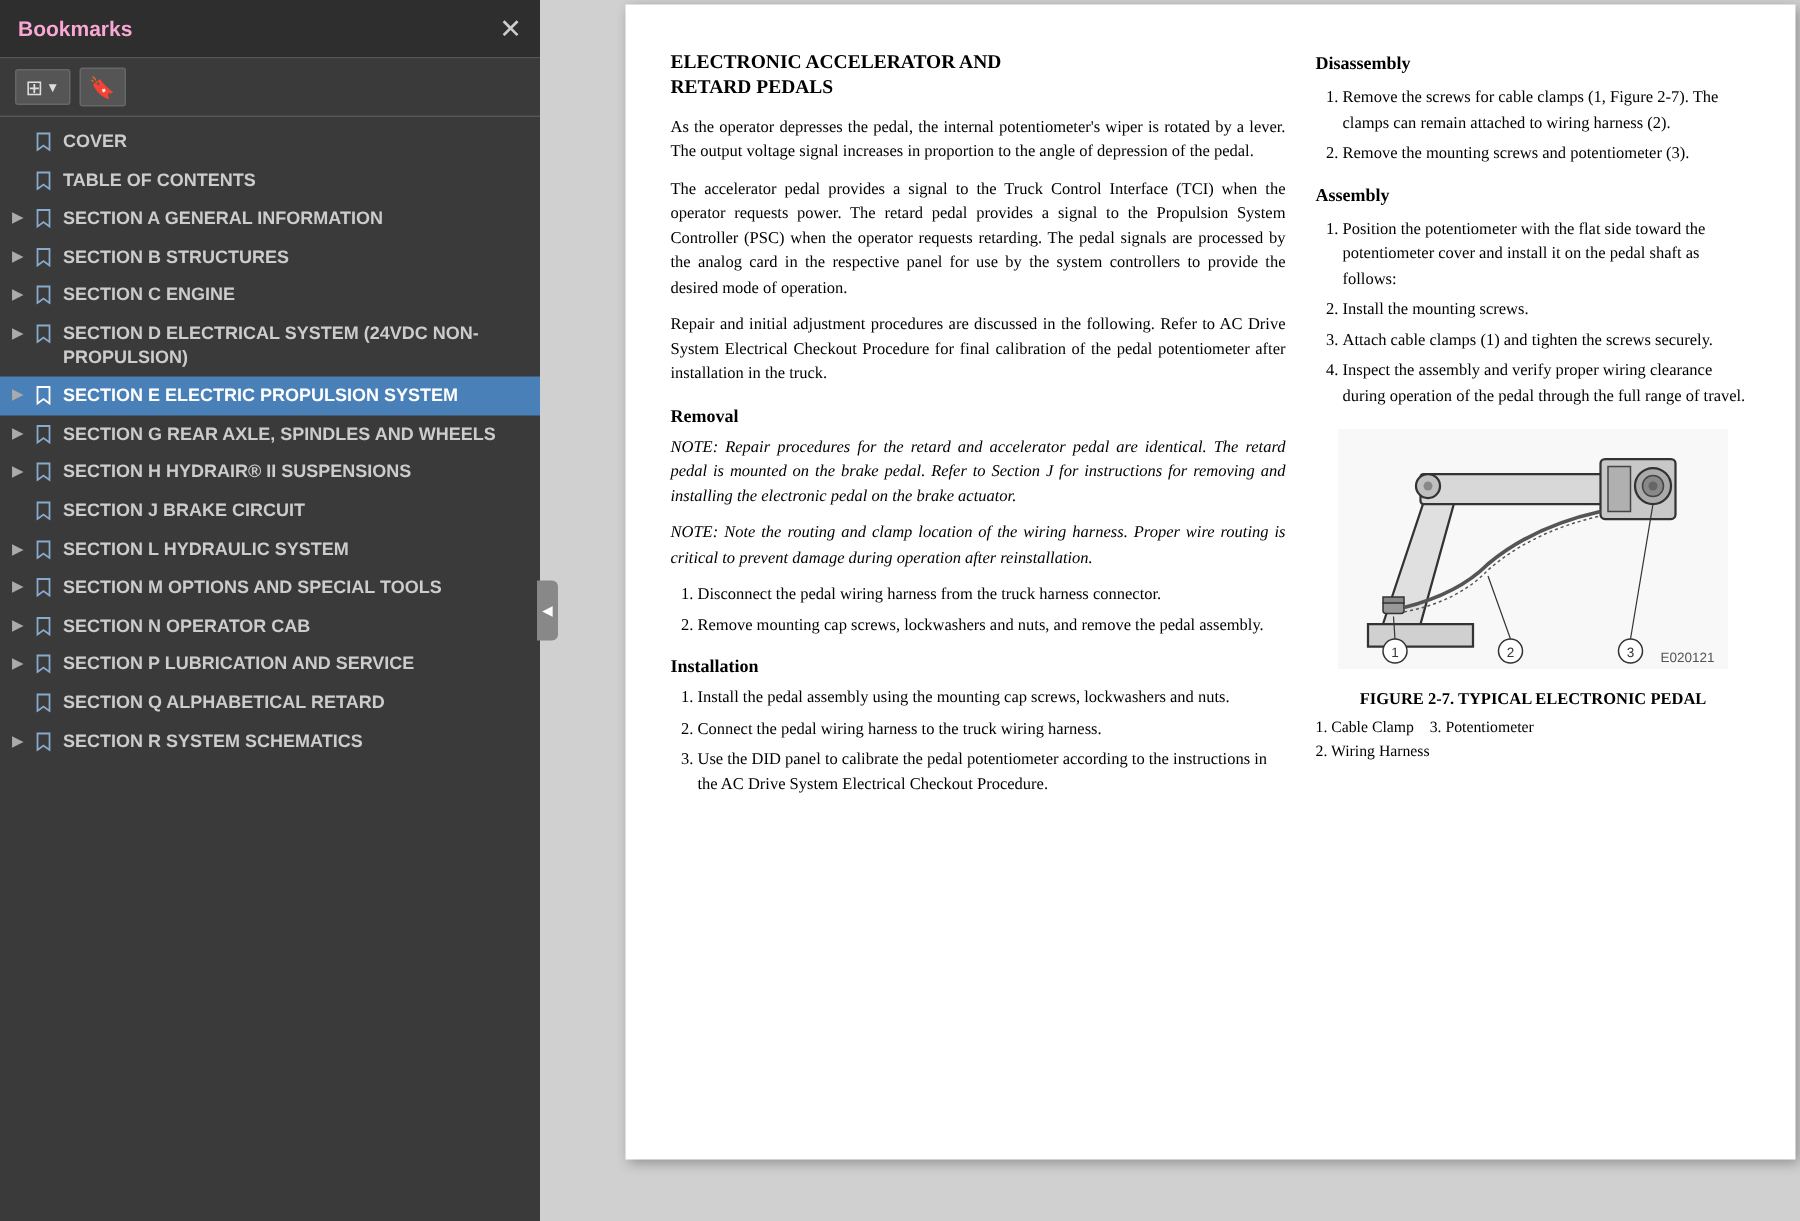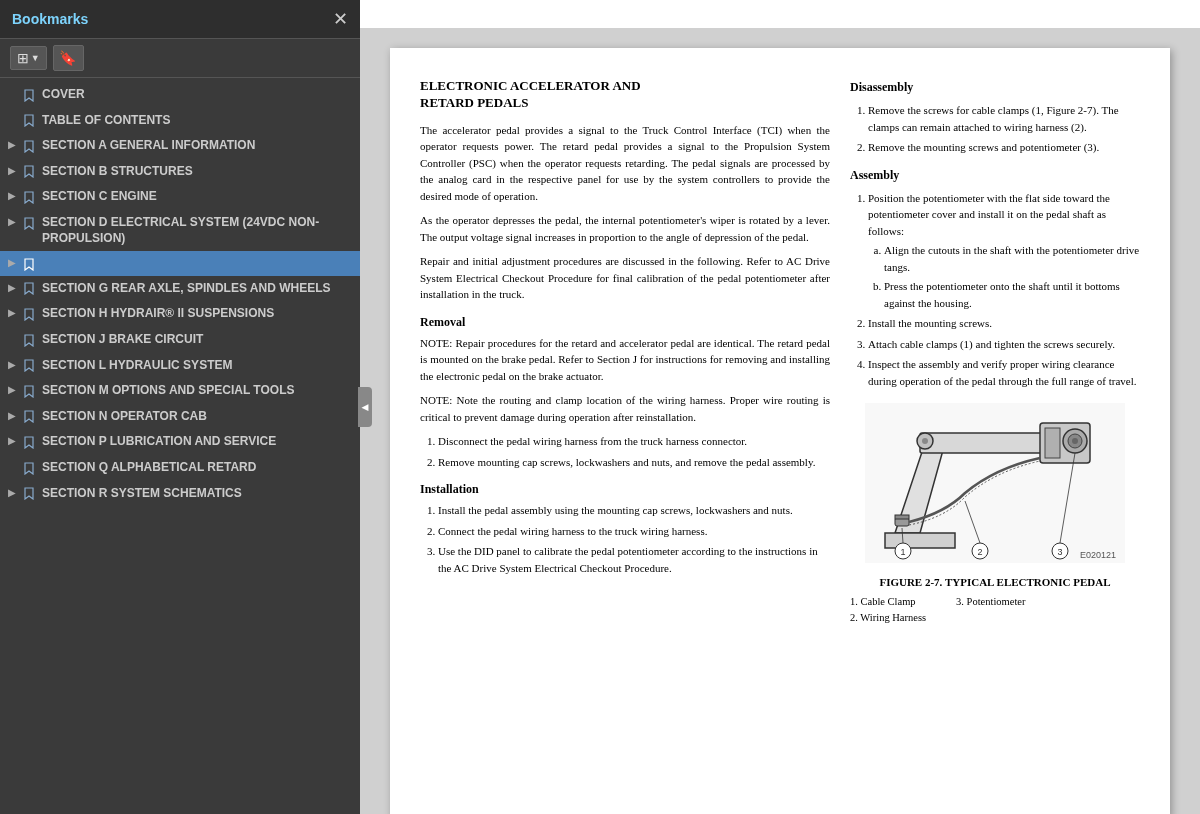--- a/index.html
+++ b/index.html
@@ -27,21 +27,21 @@
     #sidebar-header {
       display: flex;
       align-items: center;
       justify-content: space-between;
       padding: 8px 12px;
       background: #2e2e2e;
       border-bottom: 1px solid #555;
     }
 
     #sidebar-title {
-      color: #7dd3fc;
+      color: #f9a8d4;
       font-size: 14px;
       font-weight: bold;
     }
 
     #sidebar-close {
       color: #aaa;
       font-size: 18px;
       cursor: pointer;
       background: none;
       border: none;
@@ -139,25 +139,24 @@
       z-index: 10;
       color: #fff;
       font-size: 10px;
     }
 
     
     #main-content {
       flex: 1;
       background: #d0d0d0;
       display: flex;
-      justify-content: center;
+      justify-content: flex-end;
       align-items: flex-start;
-      padding: 20px;
+      padding: 3px;
       overflow-y: auto;
-      margin-top: 28px;
     }
 
     #page-container {
       background: #fff;
       width: 780px;
       min-height: 770px;
       padding: 30px 30px 30px 30px;
       box-shadow: 2px 2px 8px rgba(0,0,0,0.3);
       display: flex;
       gap: 20px;
@@ -198,20 +197,21 @@
 
     .article-body ol {
       padding-left: 18px;
       margin-bottom: 8px;
     }
     .article-body ol li {
       margin-bottom: 4px;
     }
 
     .note-italic {
+      font-style: italic;
       margin-bottom: 8px;
       text-align: justify;
     }
 
     
     .right-section-heading {
       font-weight: bold;
       margin-top: 0;
       margin-bottom: 6px;
       font-size: 12px;
@@ -245,21 +245,20 @@
       font-weight: bold;
       margin-top: 6px;
       text-align: center;
       margin-bottom: 4px;
     }
 
     .figure-legend {
       font-size: 10.5px;
       text-align: left;
       display: flex;
-      gap: 30px;
     }
 
     .figure-legend-col {
       display: flex;
       flex-direction: column;
     }
 
     
     .pedal-figure {
       width: 260px;
@@ -330,20 +329,21 @@
         <span class="bm-icon" style="font-size: 11px;"><svg width="10" height="13" viewBox="0 0 10 13" style="vertical-align:middle">
             <polygon points="1,1 9,1 9,12 5,9 1,12" fill="none" stroke="currentColor" stroke-width="1.2"></polygon>
           </svg></span>
         <span class="bm-label">SECTION D ELECTRICAL SYSTEM (24VDC NON-PROPULSION)</span>
       </div>
       <div class="bookmark-item active">
         <span class="expand-arrow visible">▶</span>
         <span class="bm-icon" style="font-size: 11px;"><svg width="10" height="13" viewBox="0 0 10 13" style="vertical-align:middle">
             <polygon points="1,1 9,1 9,12 5,9 1,12" fill="none" stroke="currentColor" stroke-width="1.2"></polygon>
           </svg></span>
+        <span class="bm-label">SECTION E ELECTRIC PROPULSION SYSTEM</span>
       </div>
       <div class="bookmark-item">
         <span class="expand-arrow visible">▶</span>
         <span class="bm-icon" style="font-size: 11px;"><svg width="10" height="13" viewBox="0 0 10 13" style="vertical-align:middle">
             <polygon points="1,1 9,1 9,12 5,9 1,12" fill="none" stroke="currentColor" stroke-width="1.2"></polygon>
           </svg></span>
         <span class="bm-label">SECTION G REAR AXLE, SPINDLES AND WHEELS</span>
       </div>
       <div class="bookmark-item">
         <span class="expand-arrow visible">▶</span>
@@ -408,22 +408,22 @@
   </div>
 </div>
 
 <div id="main-content">
   <div id="page-container">
 
     <div id="left-column">
       <div class="article-title">ELECTRONIC ACCELERATOR AND<br>RETARD PEDALS</div>
 
       <div class="article-body">
+        <p>As the operator depresses the pedal, the internal potentiometer's wiper is rotated by a lever. The output voltage signal increases in proportion to the angle of depression of the pedal.</p>
         <p>The accelerator pedal provides a signal to the Truck Control Interface (TCI) when the operator requests power. The retard pedal provides a signal to the Propulsion System Controller (PSC) when the operator requests retarding. The pedal signals are processed by the analog card in the respective panel for use by the system controllers to provide the desired mode of operation.</p>
-        <p>As the operator depresses the pedal, the internal potentiometer's wiper is rotated by a lever. The output voltage signal increases in proportion to the angle of depression of the pedal.</p>
         <p>Repair and initial adjustment procedures are discussed in the following. Refer to AC Drive System Electrical Checkout Procedure for final calibration of the pedal potentiometer after installation in the truck.</p>
 
         <div class="section-heading">Removal</div>
 
         <p class="note-italic">NOTE: Repair procedures for the retard and accelerator pedal are identical. The retard pedal is mounted on the brake pedal. Refer to Section J for instructions for removing and installing the electronic pedal on the brake actuator.</p>
         <p class="note-italic">NOTE: Note the routing and clamp location of the wiring harness. Proper wire routing is critical to prevent damage during operation after reinstallation.</p>
 
         <ol>
           <li>Disconnect the pedal wiring harness from the truck harness connector.</li>
           <li>Remove mounting cap screws, lockwashers and nuts, and remove the pedal assembly.</li>
@@ -443,24 +443,20 @@
       <div class="right-section-heading">Disassembly</div>
       <ol class="right-ol">
         <li>Remove the screws for cable clamps (1, Figure 2-7). The clamps can remain attached to wiring harness (2).</li>
         <li>Remove the mounting screws and potentiometer (3).</li>
       </ol>
 
       <div class="right-section-heading">Assembly</div>
       <ol class="right-ol">
         <li>
           <span>Position the potentiometer with the flat side toward the potentiometer cover and install it on the pedal shaft as follows:</span>
-          <ol class="sub-list">
-            <li>Align the cutouts in the shaft with the potentiometer drive tangs.</li>
-            <li>Press the potentiometer onto the shaft until it bottoms against the housing.</li>
-          </ol>
         </li>
         <li>Install the mounting screws.</li>
         <li>Attach cable clamps (1) and tighten the screws securely.</li>
         <li>Inspect the assembly and verify proper wiring clearance during operation of the pedal through the full range of travel.</li>
       </ol>
 
       <div class="figure-container">
         <svg class="pedal-figure" viewBox="0 0 260 160" xmlns="http://www.w3.org/2000/svg">
 
           <rect x="0" y="0" width="260" height="160" fill="#f8f8f8"></rect>

